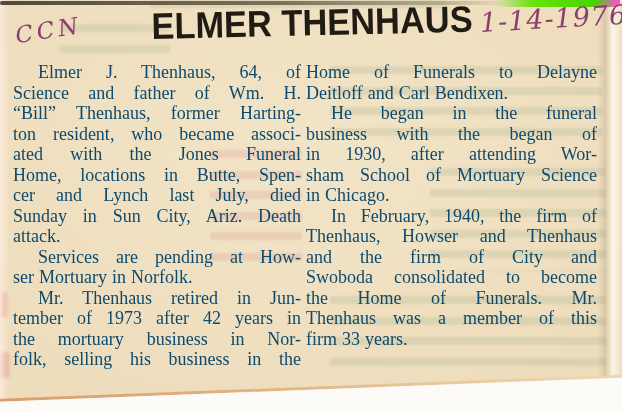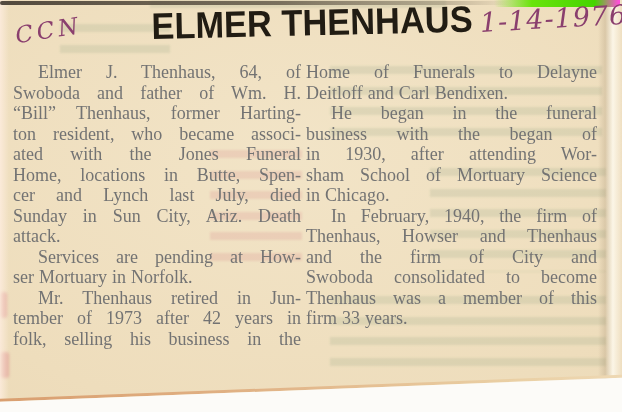--- a/index.html
+++ b/index.html
@@ -38,21 +38,21 @@
 
   
   .headline{position:absolute;left:151px;top:6px;white-space:nowrap;
     font-family:"Liberation Sans",sans-serif;font-weight:bold;font-size:37px;
     color:#211c13;letter-spacing:0px;transform:rotate(-1.3deg) scaleX(.93);transform-origin:left top;}
   .hand{position:absolute;color:#8a3f6e;font-family:"DejaVu Serif",serif;font-style:italic;white-space:nowrap;}
   .hand.code{left:15px;top:17px;font-size:23px;letter-spacing:4px;transform:rotate(-9deg);}
   .hand.date{left:479px;top:7px;font-size:27px;letter-spacing:1px;transform:rotate(-3.2deg);transform-origin:left top;}
 
   
-  .col{position:absolute;top:62px;color:#737373;font-size:18px;line-height:20.5px;word-spacing:.5px;}
+  .col{position:absolute;top:62px;color:#0c4a6e;font-size:18px;line-height:20.5px;word-spacing:.5px;}
   .col.left{left:13px;width:288px;}
   .col.right{left:306px;width:291px;}
   .ln{text-align:justify;text-align-last:justify;}
   .ln.last{text-align-last:left;}
   .ln.ind{text-indent:25px;}
 </style>
 </head>
 <body>
 
 <div class="scan">
@@ -73,43 +73,45 @@
   <div class="green-streak"></div>
   <div class="cut-line"></div>
   <div class="white-wedge"></div>
 
   <div class="hand code">CCN</div>
   <div class="headline">ELMER THENHAUS</div>
   <div class="hand date">1-14-1976</div>
 
   <div class="col left">
     <div class="ln ind">Elmer J. Thenhaus, 64, of</div>
-    <div class="ln">Swoboda and father of Wm. H.</div>
+    <div class="ln">Science and father of Wm. H.</div>
     <div class="ln">“Bill” Thenhaus, former Harting-</div>
     <div class="ln">ton resident, who became associ-</div>
     <div class="ln">ated with the Jones Funeral</div>
     <div class="ln">Home, locations in Butte, Spen-</div>
     <div class="ln">cer and Lynch last July, died</div>
     <div class="ln">Sunday in Sun City, Ariz. Death</div>
     <div class="ln last">attack.</div>
     <div class="ln ind">Services are pending at How-</div>
     <div class="ln last">ser Mortuary in Norfolk.</div>
     <div class="ln ind">Mr. Thenhaus retired in Jun-</div>
     <div class="ln">tember of 1973 after 42 years in</div>
+    <div class="ln">the mortuary business in Nor-</div>
     <div class="ln">folk, selling his business in the</div>
   </div>
 
   <div class="col right">
     <div class="ln">Home of Funerals to Delayne</div>
     <div class="ln last">Deitloff and Carl Bendixen.</div>
     <div class="ln ind">He began in the funeral</div>
     <div class="ln">business with the began of</div>
     <div class="ln">in 1930, after attending Wor-</div>
     <div class="ln">sham School of Mortuary Science</div>
     <div class="ln last">in Chicago.</div>
     <div class="ln ind">In February, 1940, the firm of</div>
     <div class="ln">Thenhaus, Howser and Thenhaus</div>
     <div class="ln">and the firm of City and</div>
     <div class="ln">Swoboda consolidated to become</div>
+    <div class="ln">the Home of Funerals. Mr.</div>
     <div class="ln">Thenhaus was a member of this</div>
     <div class="ln last">firm 33 years.</div>
   </div>
 </div>
 
 </body></html>

